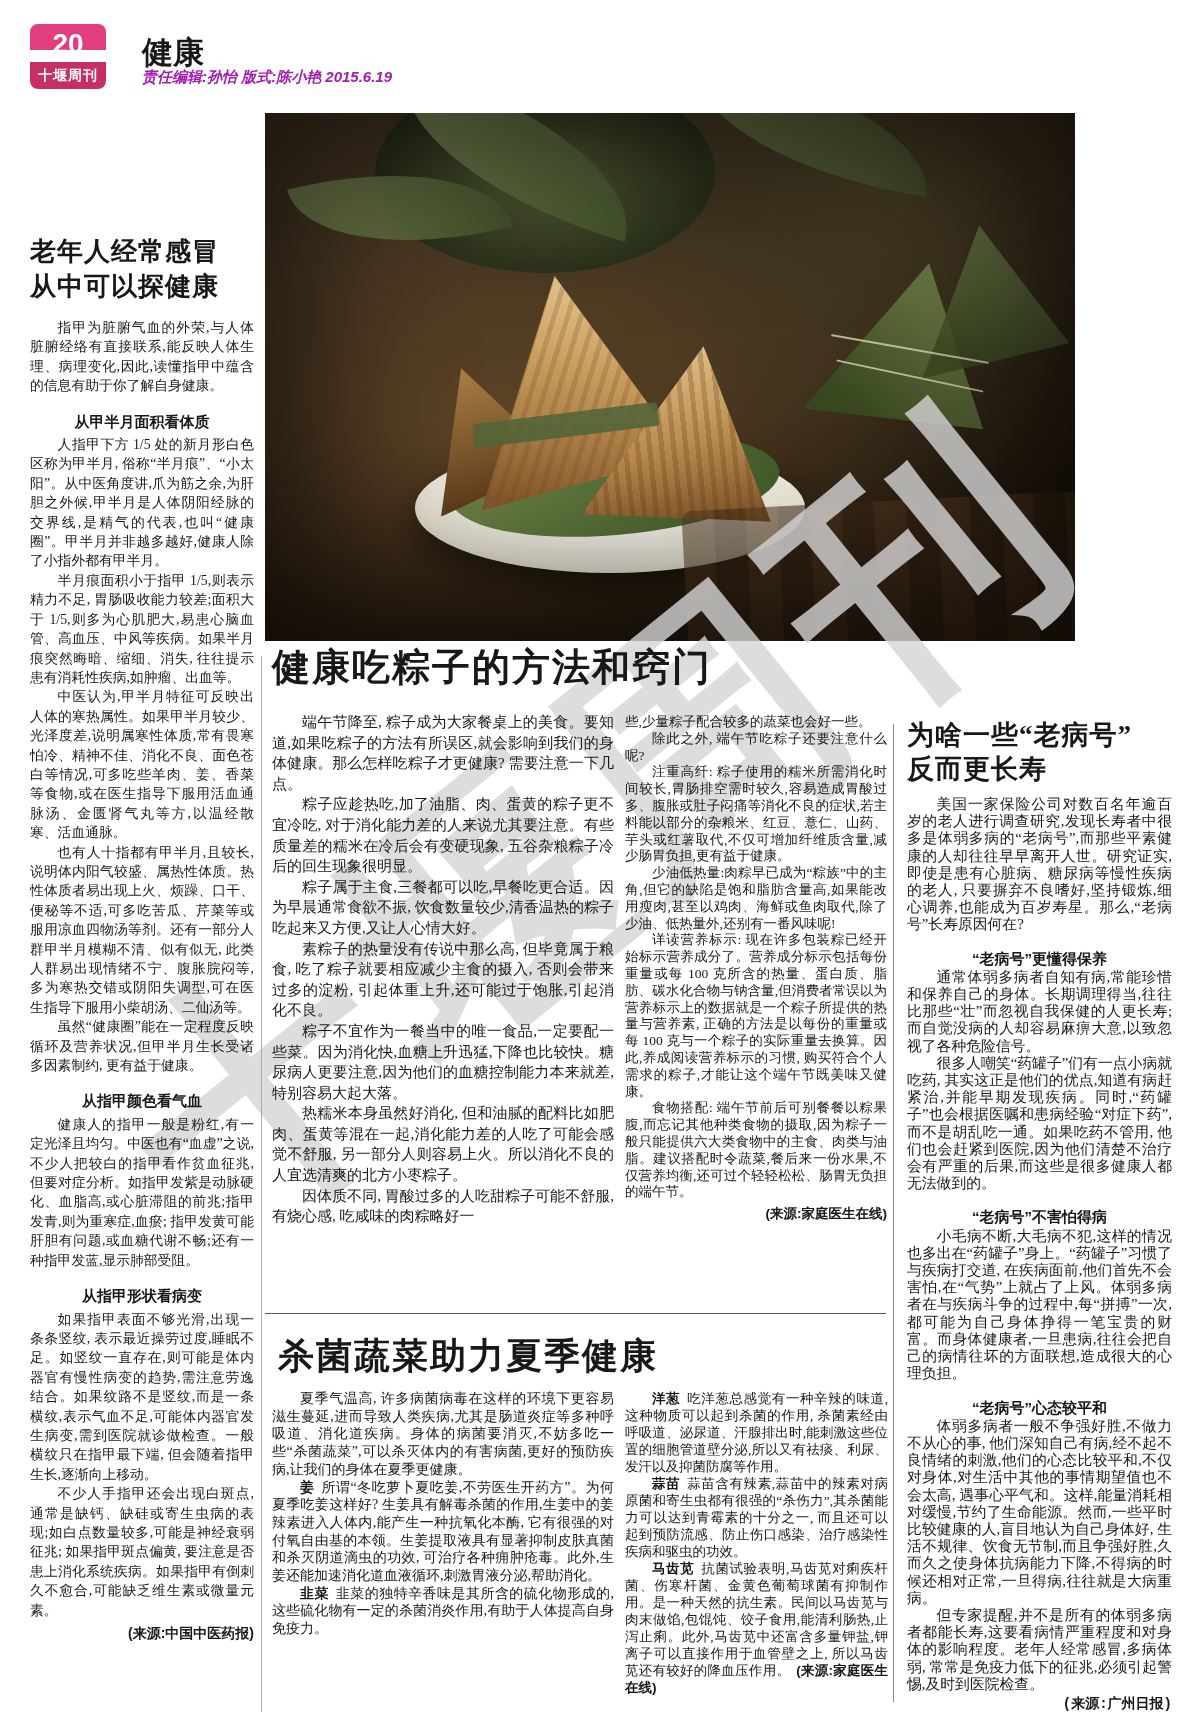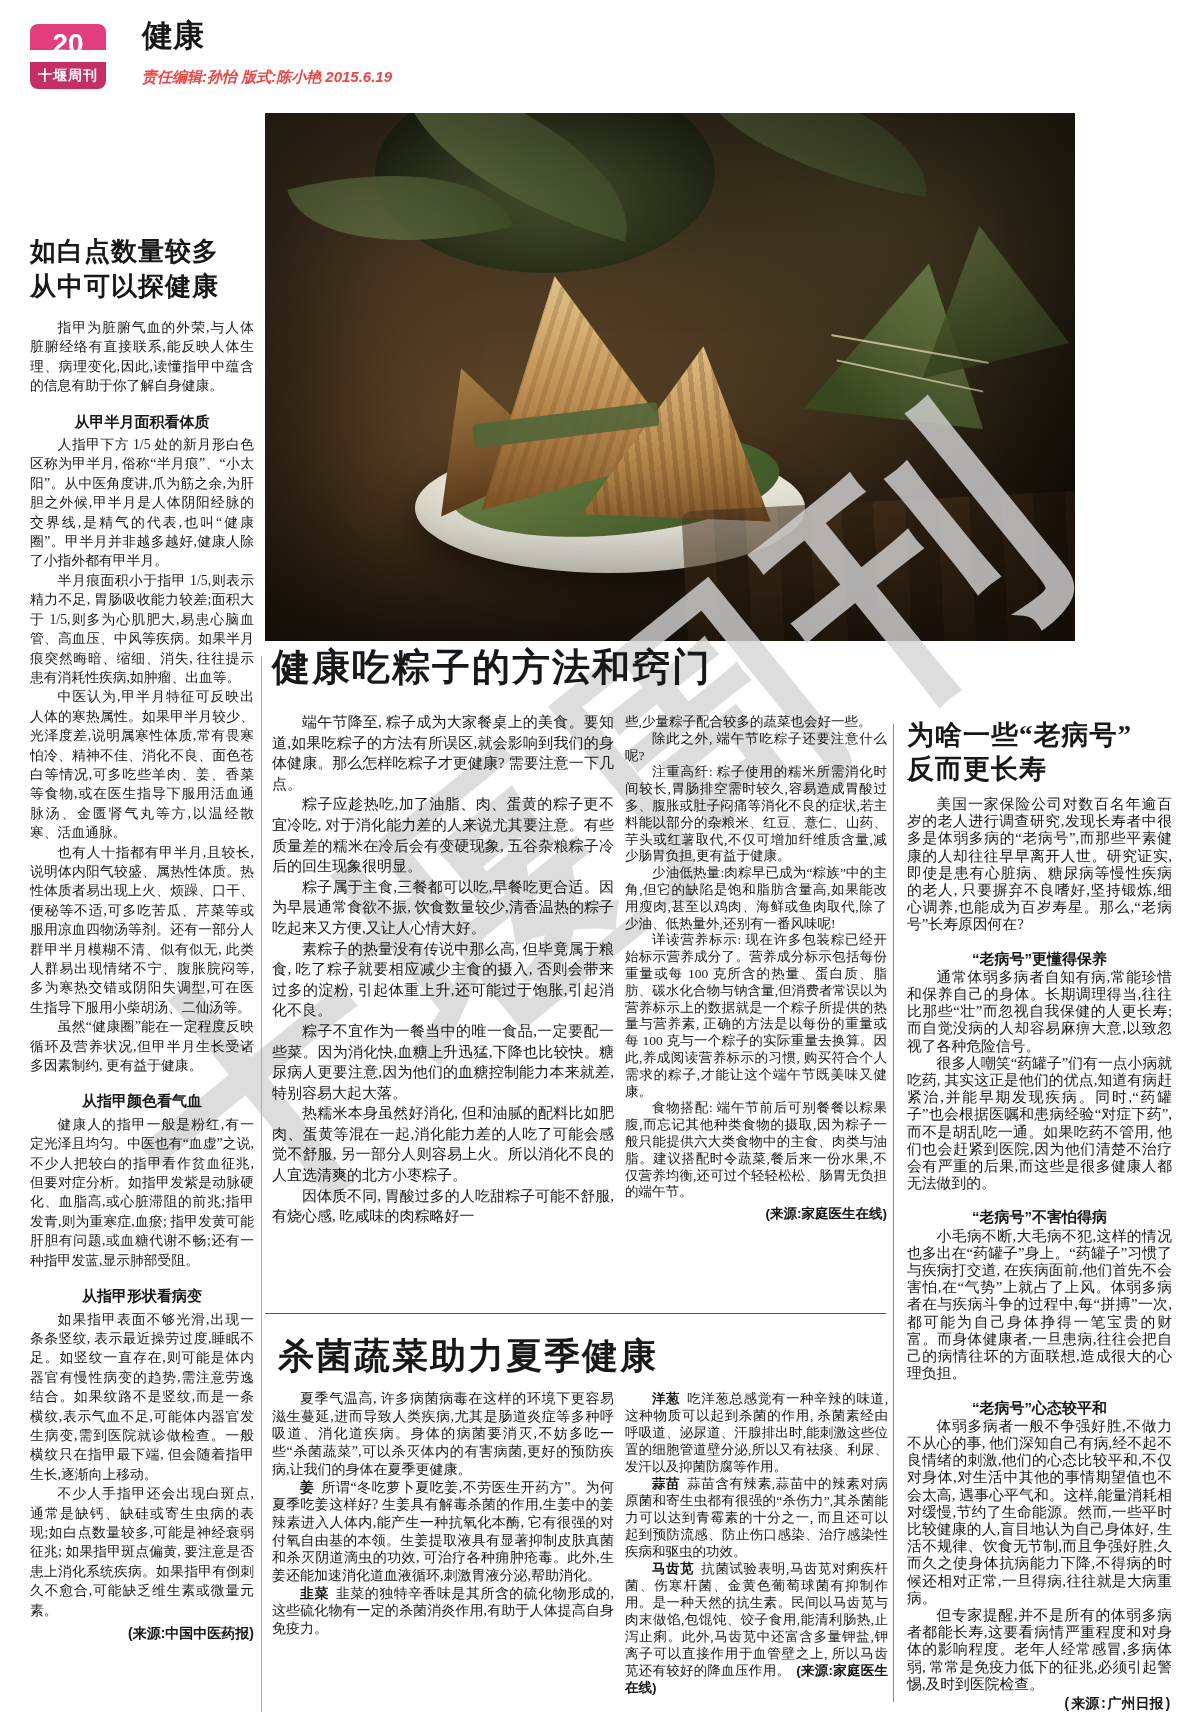--- a/index.html
+++ b/index.html
@@ -6,24 +6,24 @@
   .page{position:relative;width:1200px;height:1717px;background:#fff;overflow:hidden;
         font-family:"Liberation Serif",serif;color:#181818;margin:0 auto;}
 
   
   .pg-num{position:absolute;left:30px;top:24px;width:76px;height:26px;background:#e23e7d;
           border-radius:8px 8px 0 0;color:#fff;font-family:"Liberation Sans",sans-serif;
           font-size:28px;font-weight:700;text-align:center;line-height:40px;z-index:3;}
   .pg-brand{position:absolute;left:30px;top:62px;width:76px;height:27px;background:#c62f66;
           border-radius:0 0 8px 8px;color:#fff;font-family:"Liberation Sans",sans-serif;
           font-size:14px;font-weight:700;text-align:center;line-height:27px;letter-spacing:1px;z-index:3;}
-  .section-name{position:absolute;left:142px;top:15px;font-size:31px;font-weight:900;
+  .section-name{position:absolute;left:142px;top:32px;font-size:31px;font-weight:900;
           font-family:"Liberation Serif",serif;z-index:3;}
   .editor-line{position:absolute;left:142px;top:68px;font-size:15px;font-weight:700;
-          font-style:italic;font-family:"Liberation Sans",sans-serif;color:#ef4444;z-index:3;}
+          font-style:italic;font-family:"Liberation Sans",sans-serif;color:#a21caf;z-index:3;}
 
   
   .photo{position:absolute;left:265px;top:113px;width:810px;height:528px;overflow:hidden;z-index:1;
      background:
        radial-gradient(ellipse at 30% 60%, rgba(150,110,60,.45), transparent 55%),
        radial-gradient(ellipse at 75% 15%, rgba(90,85,50,.5), transparent 55%),
        linear-gradient(160deg,#4a3a24 0%,#32261500 30%), 
        linear-gradient(150deg,#514029 0%,#302214 45%,#170f08 100%);}
   .photo::after{content:"";position:absolute;inset:0;box-shadow:inset 0 0 140px 50px rgba(0,0,0,.6);}
   .ph-leaf{position:absolute;background:linear-gradient(120deg,#8a9a5e,#44542c);border-radius:0 100% 0 100%;}
@@ -128,21 +128,21 @@
     <div class="ph-wood"></div>
   </div>
 
   <div class="watermark">十堰周刊</div>
 
   <div class="vrule vrule-left"></div>
   <div class="vrule vrule-right"></div>
   <div class="hrule"></div>
 
   <aside class="nail txt">
-    <h2 class="nail-title"><span>如白点数量较多</span><br><span>从中可以探健康</span></h2>
+    <h2 class="nail-title"><span>老年人经常感冒</span><br><span>从中可以探健康</span></h2>
     <div class="nail-body">
         <p class="para">指甲为脏腑气血的外荣,与人体脏腑经络有直接联系,能反映人体生理、病理变化,因此,读懂指甲中蕴含的信息有助于你了解自身健康。</p>
         <div class="subhead">从甲半月面积看体质</div>
         <p class="para">人指甲下方 1/5 处的新月形白色区称为甲半月, 俗称“半月痕”、“小太阳”。从中医角度讲,爪为筋之余,为肝胆之外候,甲半月是人体阴阳经脉的交界线,是精气的代表,也叫“健康圈”。甲半月并非越多越好,健康人除了小指外都有甲半月。</p>
         <p class="para">半月痕面积小于指甲 1/5,则表示精力不足, 胃肠吸收能力较差;面积大于 1/5,则多为心肌肥大,易患心脑血管、高血压、中风等疾病。如果半月痕突然晦暗、缩细、消失, 往往提示患有消耗性疾病,如肿瘤、出血等。</p>
         <p class="para">中医认为,甲半月特征可反映出人体的寒热属性。如果甲半月较少、光泽度差,说明属寒性体质,常有畏寒怕冷、精神不佳、消化不良、面色苍白等情况,可多吃些羊肉、姜、香菜等食物,或在医生指导下服用活血通脉汤、金匮肾气丸等方,以温经散寒、活血通脉。</p>
         <p class="para">也有人十指都有甲半月,且较长,说明体内阳气较盛、属热性体质。热性体质者易出现上火、烦躁、口干、便秘等不适,可多吃苦瓜、芹菜等或服用凉血四物汤等剂。还有一部分人群甲半月模糊不清、似有似无, 此类人群易出现情绪不宁、腹胀脘闷等,多为寒热交错或阴阳失调型,可在医生指导下服用小柴胡汤、二仙汤等。</p>
         <p class="para">虽然“健康圈”能在一定程度反映循环及营养状况,但甲半月生长受诸多因素制约, 更有益于健康。</p>
         <div class="subhead">从指甲颜色看气血</div>
         <p class="para">健康人的指甲一般是粉红,有一定光泽且均匀。中医也有“血虚”之说,不少人把较白的指甲看作贫血征兆,但要对症分析。如指甲发紫是动脉硬化、血脂高,或心脏滞阻的前兆;指甲发青,则为重寒症,血瘀; 指甲发黄可能肝胆有问题,或血糖代谢不畅;还有一种指甲发蓝,显示肺部受阻。</p>

